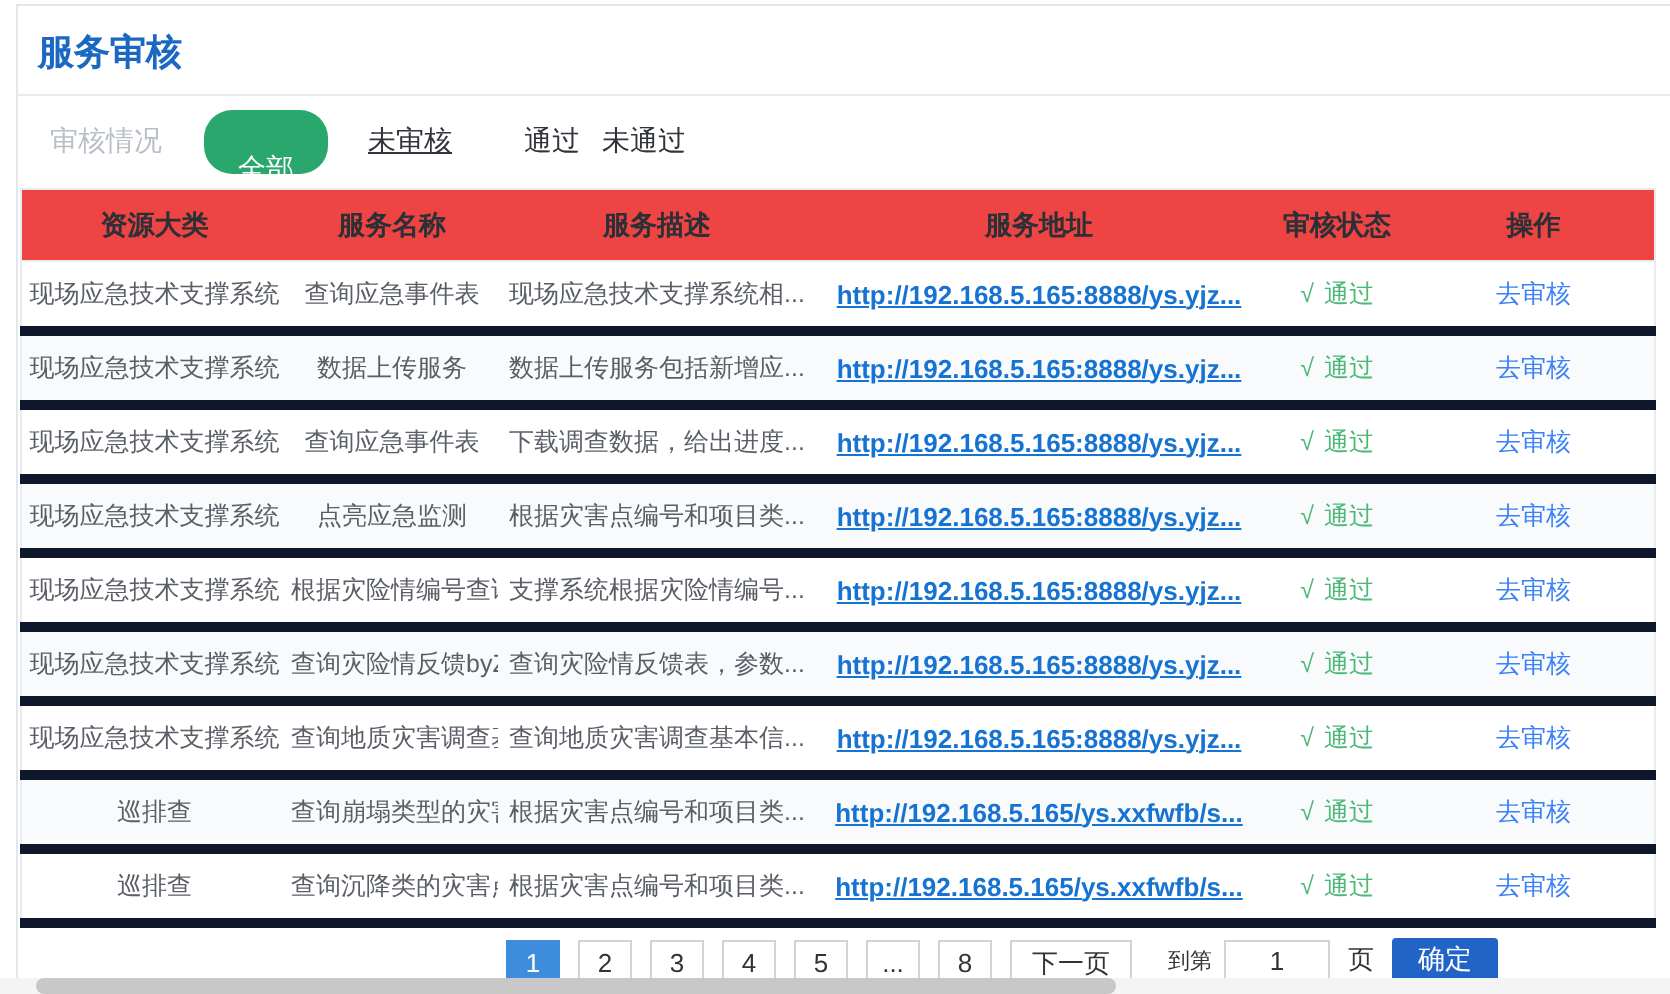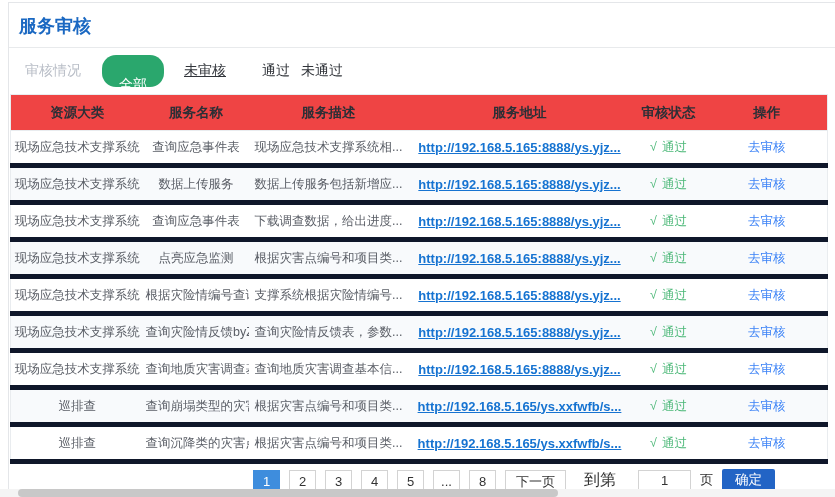--- a/index.html
+++ b/index.html
@@ -60,21 +60,21 @@
   .page-btn{
     min-width:27px;height:21px;line-height:21px;box-sizing:border-box;
     border:1px solid #d3d3d3;background:#fff;color:#333;font-size:13px;
     text-align:center;margin-right:9px;cursor:pointer;padding:0 2px;
     font-family:inherit;
   }
   .page-btn.active{
     background:#3e8ddd;border-color:#3e8ddd;color:#fff;
   }
   .next-btn{padding:0 10px;}
-  .goto-label{font-size:16px;color:#333;margin:0 22px 0 9px;}
+  .goto-label{font-size:11px;color:#333;margin:0 6px 0 9px;}
   .goto-input{
     width:53px;height:21px;box-sizing:border-box;border:1px solid #d3d3d3;
     text-align:center;font-size:13px;color:#333;font-family:inherit;
   }
   .page-suffix{font-size:13px;color:#333;margin:0 9px 0 9px;}
   .confirm-btn{
     background:#2264c5;color:#fff;border:none;height:22px;line-height:22px;
     padding:0 13px;font-size:13.5px;border-radius:2px;cursor:pointer;
     font-family:inherit;
   }

